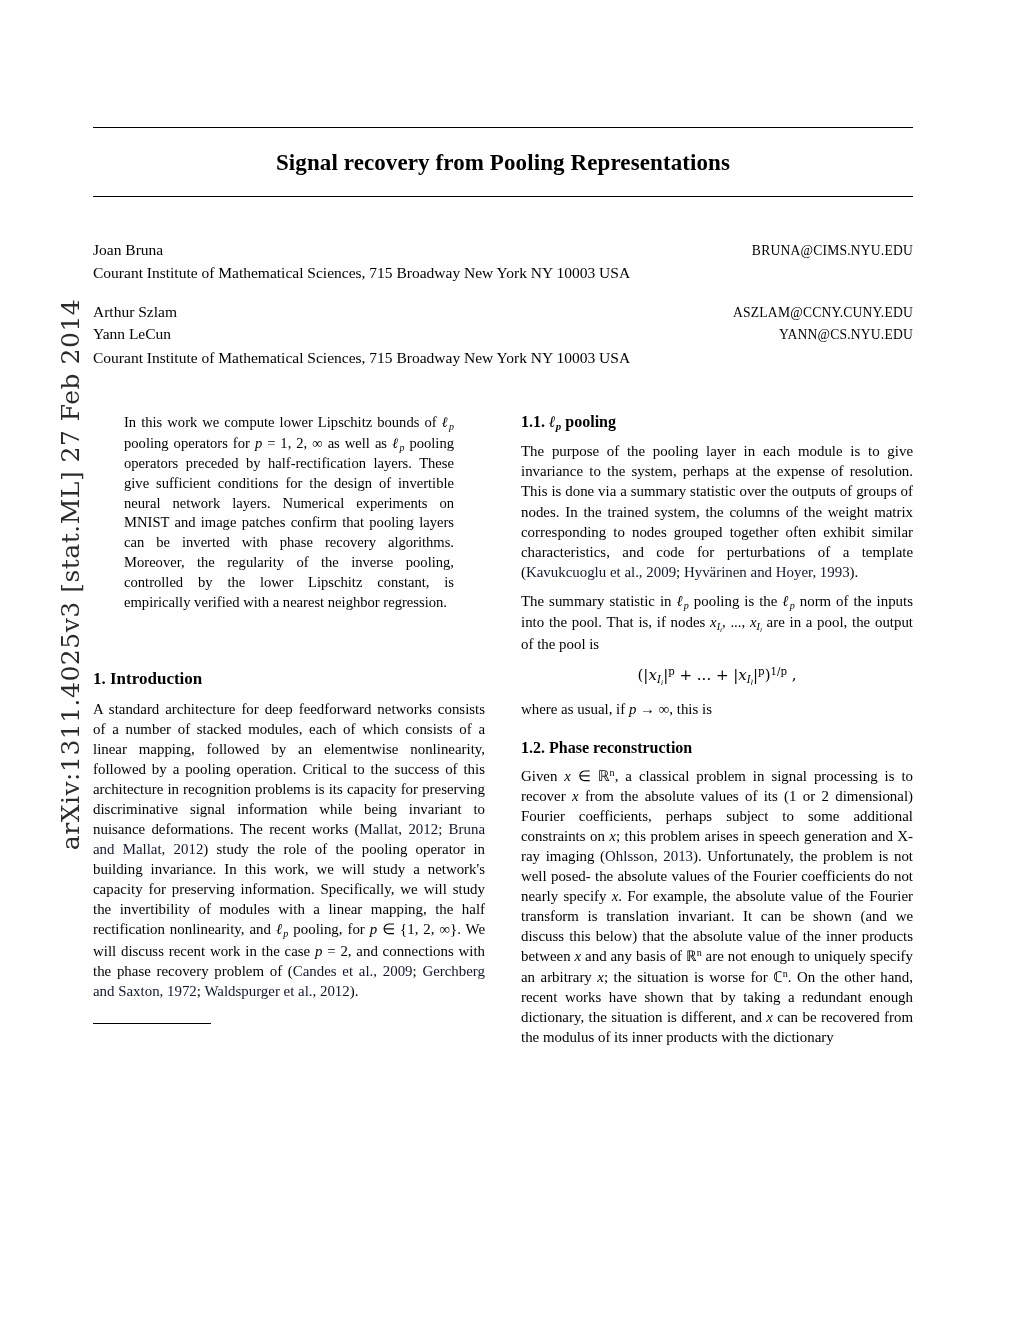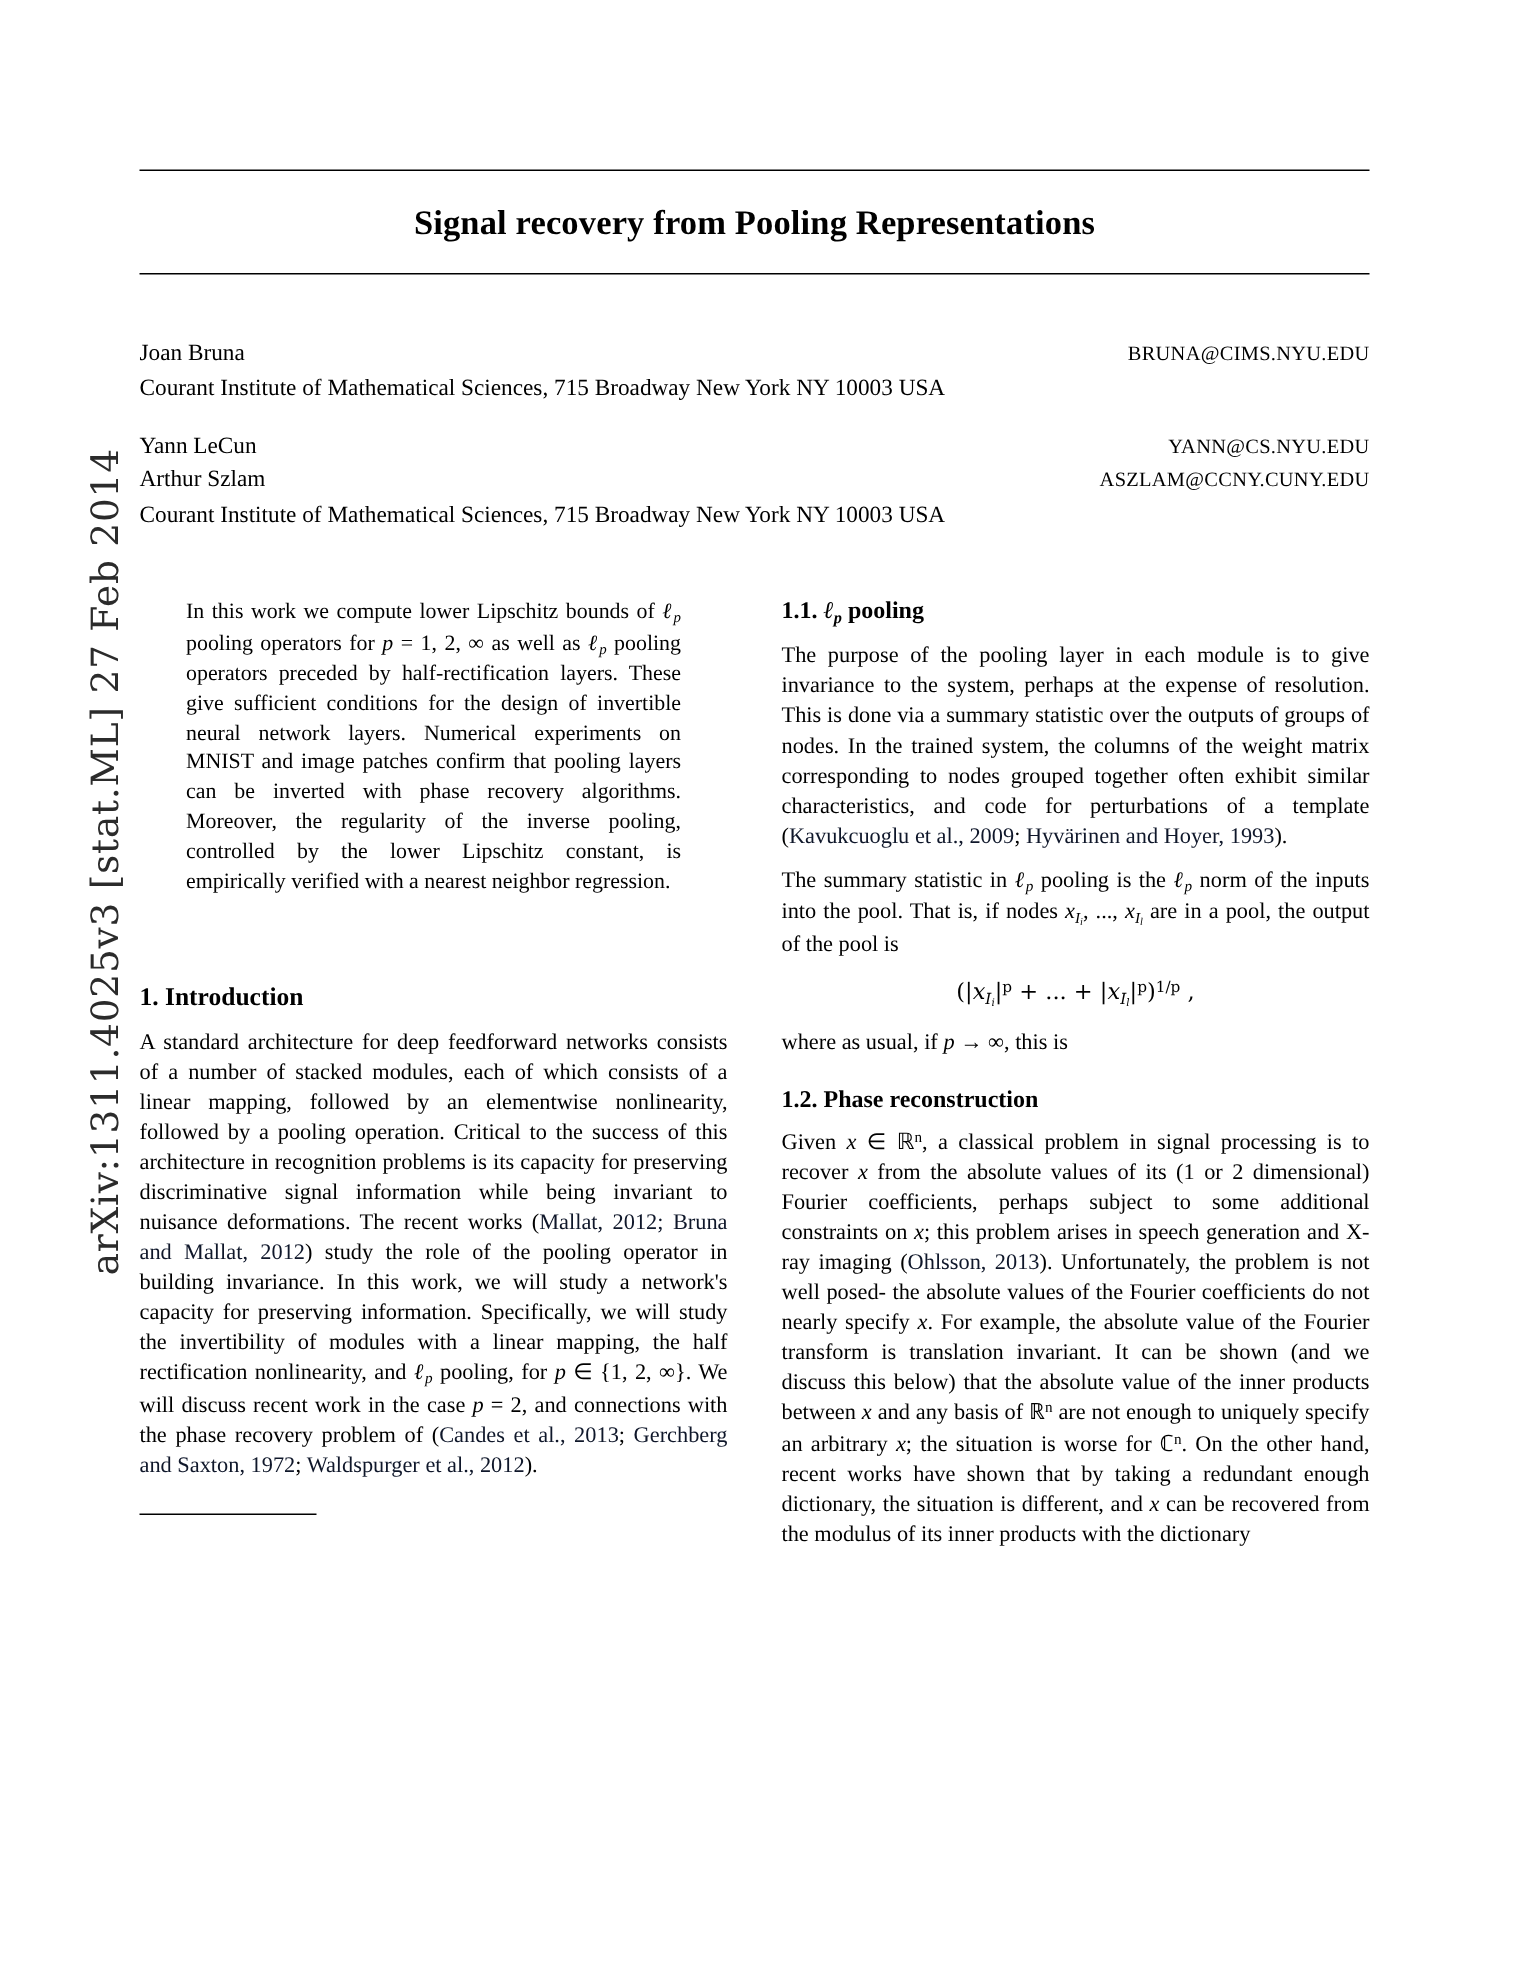--- a/index.html
+++ b/index.html
@@ -28,21 +28,21 @@
     font-family: "DejaVu Serif", serif;
     font-size: 25px;
     letter-spacing: 0.5px;
     color: #2b2b2b;
     white-space: nowrap;
   }
 
   .page {
     position: absolute;
     left: 93px;
-    top: 0;
+    top: 14px;
     width: 820px;
     height: 1299px;
   }
 
   .rule {
     border-top: 1.6px solid #000;
     width: 100%;
   }
   .rule-top { margin-top: 113px; }
 
@@ -159,26 +159,26 @@
 
   <div class="authors">
     <div class="author-row">
       <span class="author-name">Joan Bruna</span>
       <span class="author-email">BRUNA@CIMS.NYU.EDU</span>
     </div>
     <div class="affil">Courant Institute of Mathematical Sciences, 715 Broadway New York NY 10003 USA</div>
 
     <div class="author-block-2">
       <div class="author-row">
+        <span class="author-name">Arthur Szlam</span>
+        <span class="author-email">ASZLAM@CCNY.CUNY.EDU</span>
+      </div>
+      <div class="author-row">
         <span class="author-name">Yann LeCun</span>
         <span class="author-email">YANN@CS.NYU.EDU</span>
-      </div>
-      <div class="author-row">
-        <span class="author-name">Arthur Szlam</span>
-        <span class="author-email">ASZLAM@CCNY.CUNY.EDU</span>
       </div>
       <div class="affil">Courant Institute of Mathematical Sciences, 715 Broadway New York NY 10003 USA</div>
     </div>
   </div>
 
   <div class="columns">
 
     <div class="col left-col-inner">
 
       <div class="abstract-body">
@@ -200,21 +200,21 @@
         the success of this architecture in recognition problems is
         its capacity for preserving discriminative signal information
         while being invariant to nuisance deformations. The
         recent works (<span class="cite">Mallat, 2012; Bruna and Mallat, 2012</span>) study
         the role of the pooling operator in building invariance. In
         this work, we will study a network's capacity for preserving
         information. Specifically, we will study the invertibility
         of modules with a linear mapping, the half rectification
         nonlinearity, and <span class="it">ℓ<sub class="s">p</sub></span> pooling, for <span class="it">p</span> ∈ {1, 2, ∞}. We will
         discuss recent work in the case <span class="it">p</span> = 2, and connections
-        with the phase recovery problem of (<span class="cite">Candes et al., 2013</span>;
+        with the phase recovery problem of (<span class="cite">Candes et al., 2009</span>;
         <span class="cite">Gerchberg and Saxton, 1972</span>; <span class="cite">Waldspurger et al., 2012</span>).</p>
 
       <div class="footnote-rule"></div>
     </div>
 
     <div class="col">
 
       <h3 class="subsection">
         <span>1.1.</span>
         <span class="it">ℓ<sub class="s">p</sub></span> pooling

